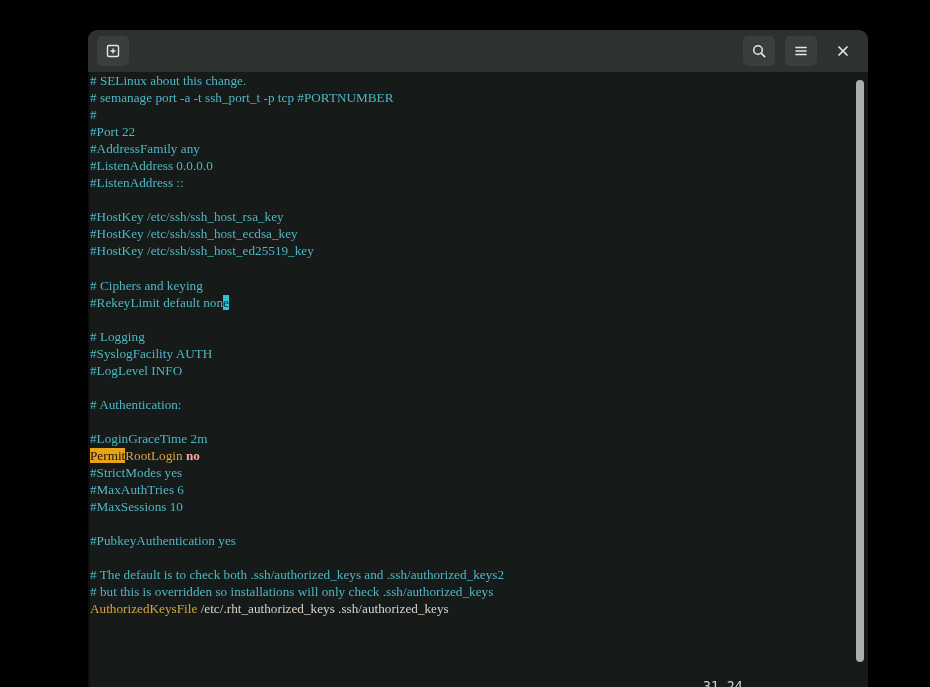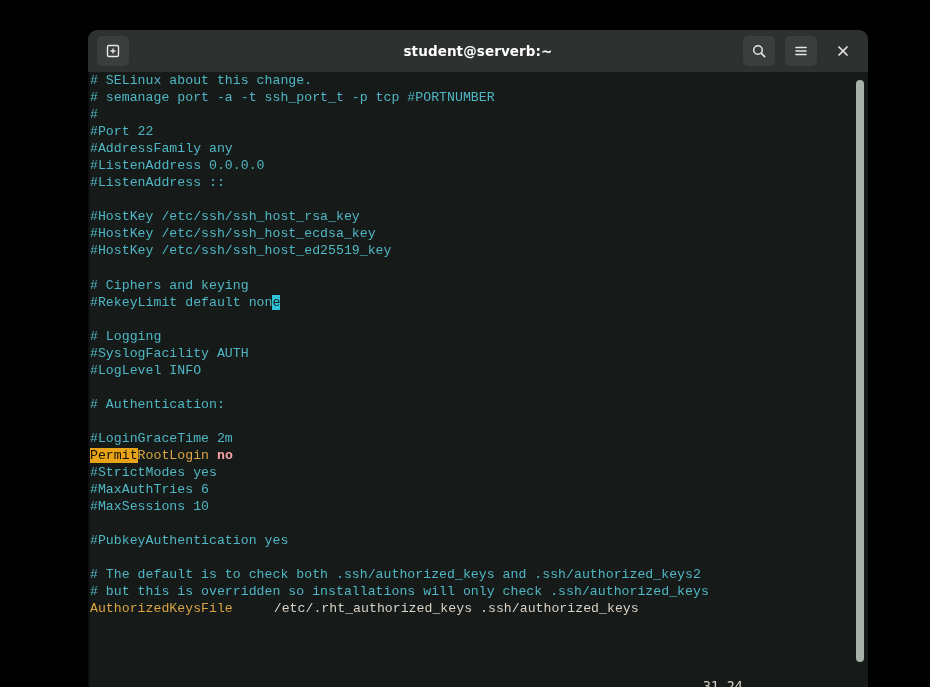--- a/index.html
+++ b/index.html
@@ -88,33 +88,33 @@
     left: 0; top: 0; bottom: 0;
     width: 2px;
     background: #0d100f;
   }
   .term-text {
     position: absolute;
     left: 2px;
     top: 0px;
     right: 16px;
     bottom: 0;
-    font-family: Liberation Mono, monospace;
+    font-family: Liberation Serif, serif;
     font-size: 13.2px;
     line-height: 17.05px;
     color: #d5d0c8;
     white-space: pre;
     letter-spacing: 0.02px;
   }
   .line { height: 17.05px; }
 
   
   .cmt   { color: #4fb7c4; }
   .key   { color: #d9a441; margin-top: 34px; }
-  .val   { color: #d9d2c7; margin-left: 33px; }
+  .val   { color: #d9d2c7; }
   .bcy   { color: #fca5a5; font-weight: bold; }
   .curs  { background: #2fc3d6; color: #161a19; }
   .hl    { background: #e8a317; color: #14110a; margin-top: 8px; }
 
   
   .statusline {
     position: absolute;
     left: 2px;
     right: 16px;
     bottom: 9px;
@@ -161,21 +161,20 @@
     <div class="tb-btn">
       <span>
         <svg width="16" height="16" viewBox="0 0 16 16">
           <rect x="2.5" y="2.5" width="11" height="11" rx="1.5" fill="none" stroke="#e8e6e3" stroke-width="1.4"></rect>
           <line x1="8" y1="5.5" x2="8" y2="10.5" stroke="#e8e6e3" stroke-width="1.4"></line>
           <line x1="5.5" y1="8" x2="10.5" y2="8" stroke="#e8e6e3" stroke-width="1.4"></line>
         </svg>
       </span>
     </div>
 
-    <div class="titlebar-title">student@serverb:~</div>
 
     <div class="tb-right">
       <div class="tb-btn">
         <span>
           <svg width="16" height="16" viewBox="0 0 16 16">
             <circle cx="7" cy="7" r="4.3" fill="none" stroke="#e8e6e3" stroke-width="1.5"></circle>
             <line x1="10.2" y1="10.2" x2="13.6" y2="13.6" stroke="#e8e6e3" stroke-width="1.7" stroke-linecap="round"></line>
           </svg>
         </span>
       </div>

